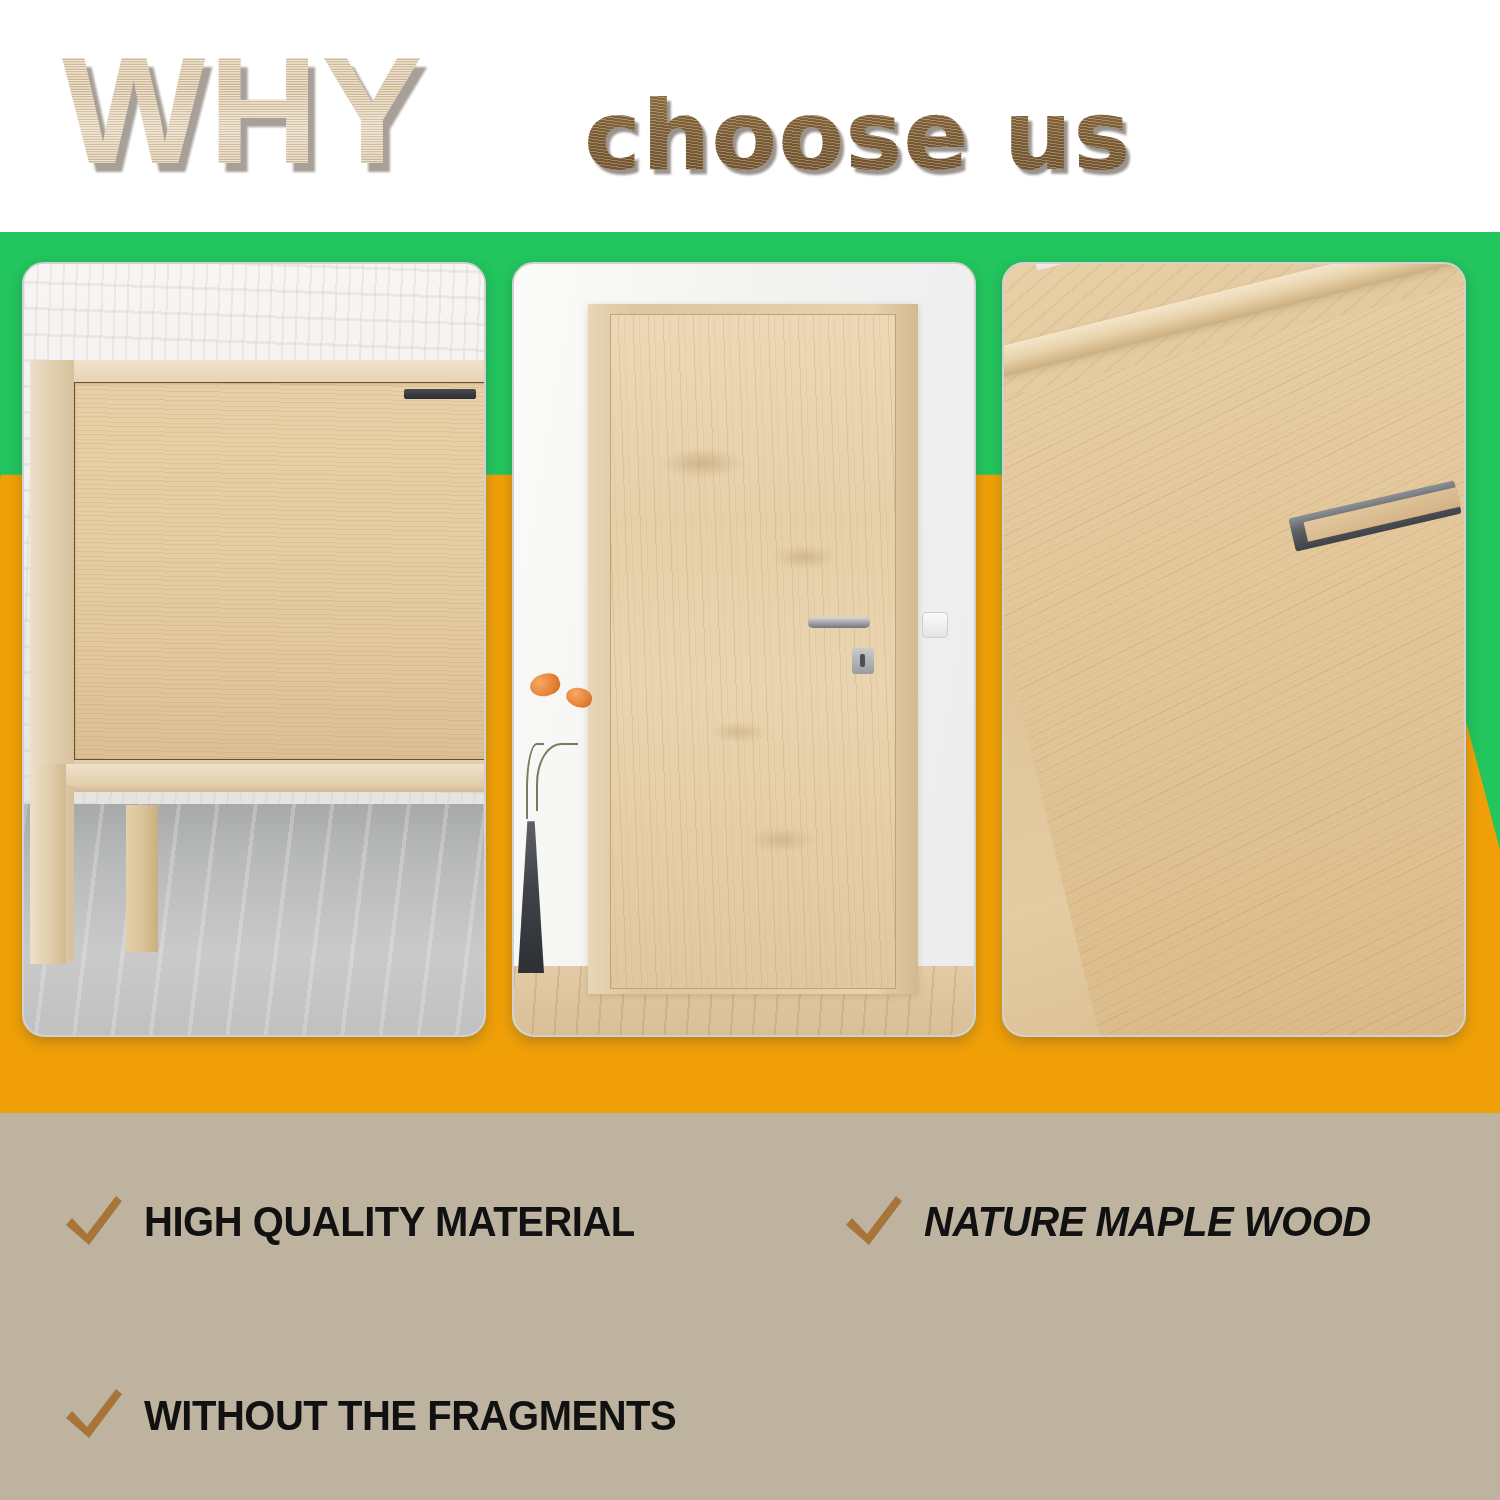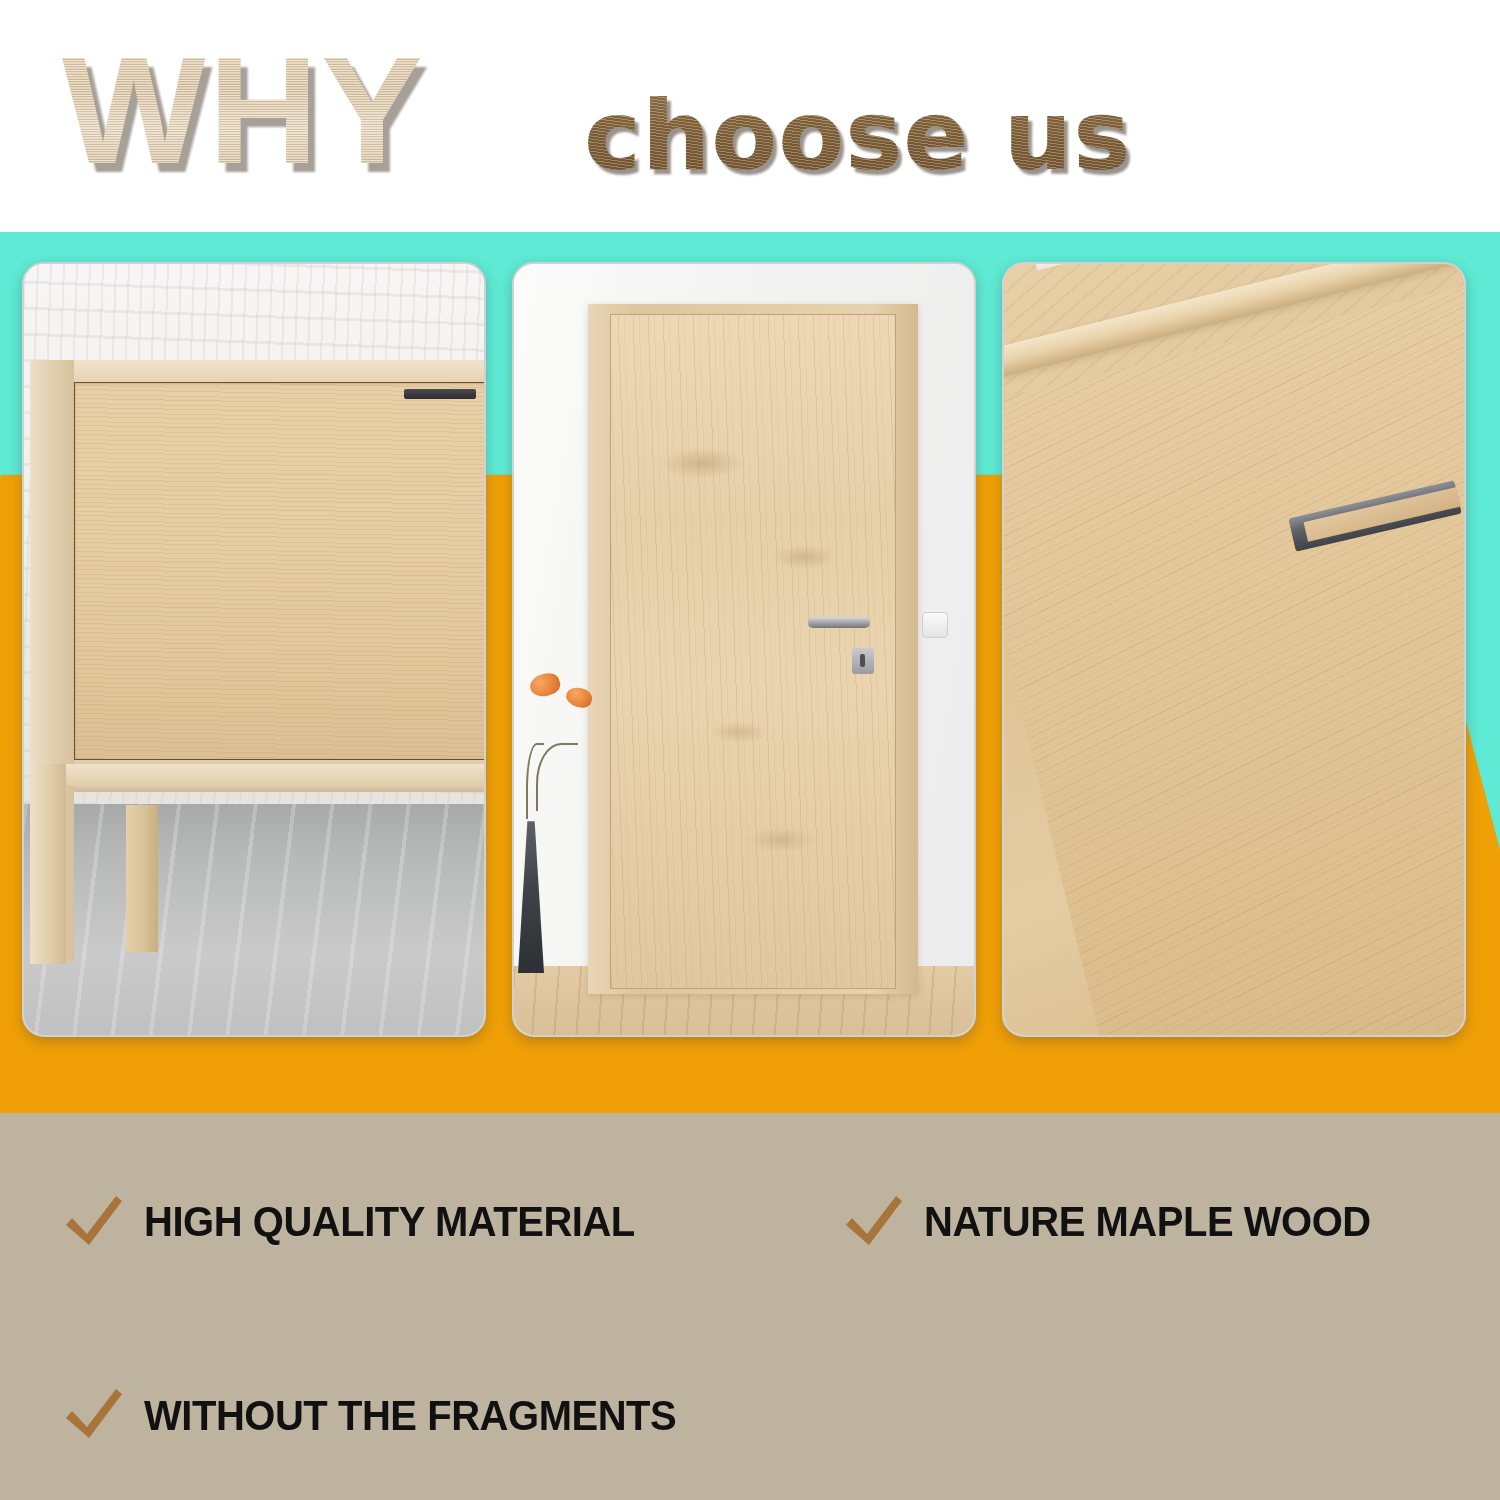--- a/index.html
+++ b/index.html
@@ -2,21 +2,21 @@
 <html><head>
 <meta charset="utf-8">
 <style>
   * { box-sizing: border-box; margin: 0; padding: 0; }
   html, body {
     width: 1500px; height: 1500px;
     font-family: "Liberation Sans", sans-serif;
     background: #ffffff; overflow: hidden;
   }
 
-  #page { position: relative; width: 1500px; height: 1500px; background: #5eead4; }
+  #page { position: relative; width: 1500px; height: 1500px; background: #22c55e; }
 
   
   .header {
     position: absolute; left: 0; top: 0; width: 1500px; height: 232px;
     background: #ffffff;
   }
   .hdr-why {
     position: absolute; left: 62px; top: 34px;
     font-family: "Liberation Sans", sans-serif;
     font-weight: bold; font-size: 152px; letter-spacing: 3px;
@@ -244,21 +244,21 @@
     position: absolute; left: 0; top: 1113px; width: 1500px; height: 387px;
     background: #bdb39f;
   }
   .bgrid {
     position: absolute; left: 0; top: 12px; width: 1500px; height: 387px;
     display: grid;
     grid-template-columns: 800px 700px;
     grid-template-rows: 193px 194px;
   }
   .bitem { display: flex; align-items: center; padding-left: 62px; }
-  .bitem.col2 { padding-left: 42px; }
+  .bitem.col2 { padding-left: 42px; font-style: italic; }
 
   .tick {
     width: 64px; height: 58px; flex: 0 0 64px;
     margin-right: 18px; position: relative;
   }
   .tick svg { width: 100%; height: 100%; display: block; }
 
   .blabel {
     font-family: "Liberation Sans", sans-serif;
     font-weight: bold; font-size: 43px; letter-spacing: -0.5px;

